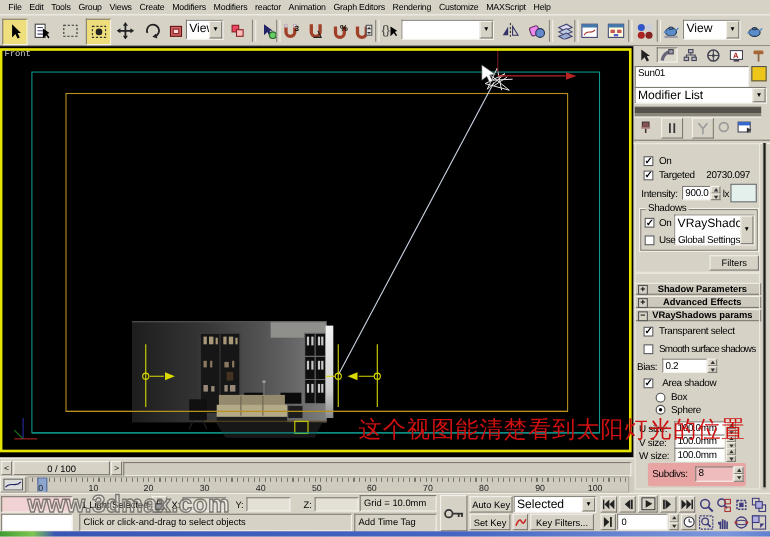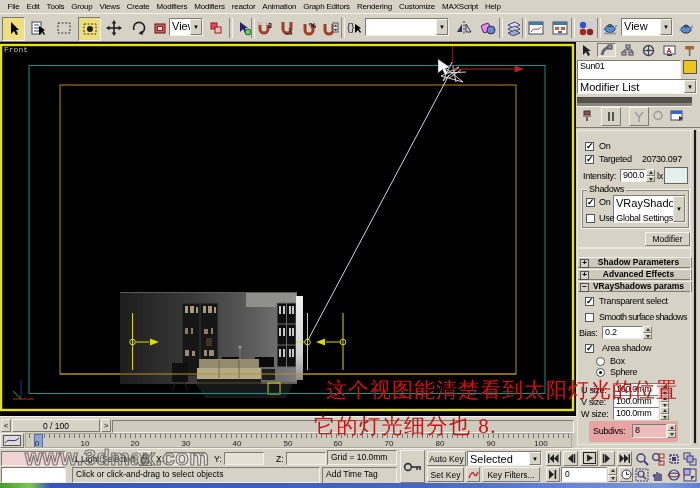--- a/index.html
+++ b/index.html
@@ -524,21 +524,21 @@
     <span class="plabel" style="left:11px;top:142px;background:#d6d2c6;padding:0 2px">Shadows</span>
     <span class="cb checked" style="left:10px;top:156px"></span>
     <span class="plabel" style="left:23px;top:155px">On</span>
     <div class="combo" style="left:37px;top:153px;width:73px;height:28px">
       <span class="cv">VRayShadow</span>
         <span class="ca">▼</span>
     </div>
     <span class="cb" style="left:10px;top:172px"></span>
     <span class="plabel" style="left:23px;top:171px">Use Global Settings</span>
     <div class="sbtn" style="left:69px;top:190px;width:45px;height:14px">
-        <span>Modifier</span>
+        <span>Filters</span>
       </div>
 
     <div class="rollout" style="top:215px">
       <span class="pm">+</span><span>Shadow Parameters</span>
     </div>
     <div class="rollout" style="top:227px">
       <span class="pm">+</span><span>Advanced Effects</span>
     </div>
     <div class="rollout" style="top:239px">
       <span class="pm">−</span><span>VRayShadows params</span>
@@ -775,16 +775,15 @@
           <rect x="1" y="1" width="12" height="12" fill="none" stroke="#3f3c7d"></rect>
           <rect x="1" y="1" width="6" height="6" fill="#b0aee0" stroke="#3f3c7d"></rect>
           <polygon points="8,8 12,8 8,12" fill="#3f3c7d"></polygon>
         </svg>
     </div>
   </div>
 
   <div id="taskbar" class="abs"></div>
 
   <div class="cntext" style="left:326px;top:376px;letter-spacing:1px">这个视图能清楚看到太阳灯光的位置</div>
-  <div class="cntext" style="left:314px;top:412px;letter-spacing:1.5px">它的灯光细分也 8.</div>
   <div id="watermark">www.3dmax.com</div>
 
 </div>
 
 </body></html>

